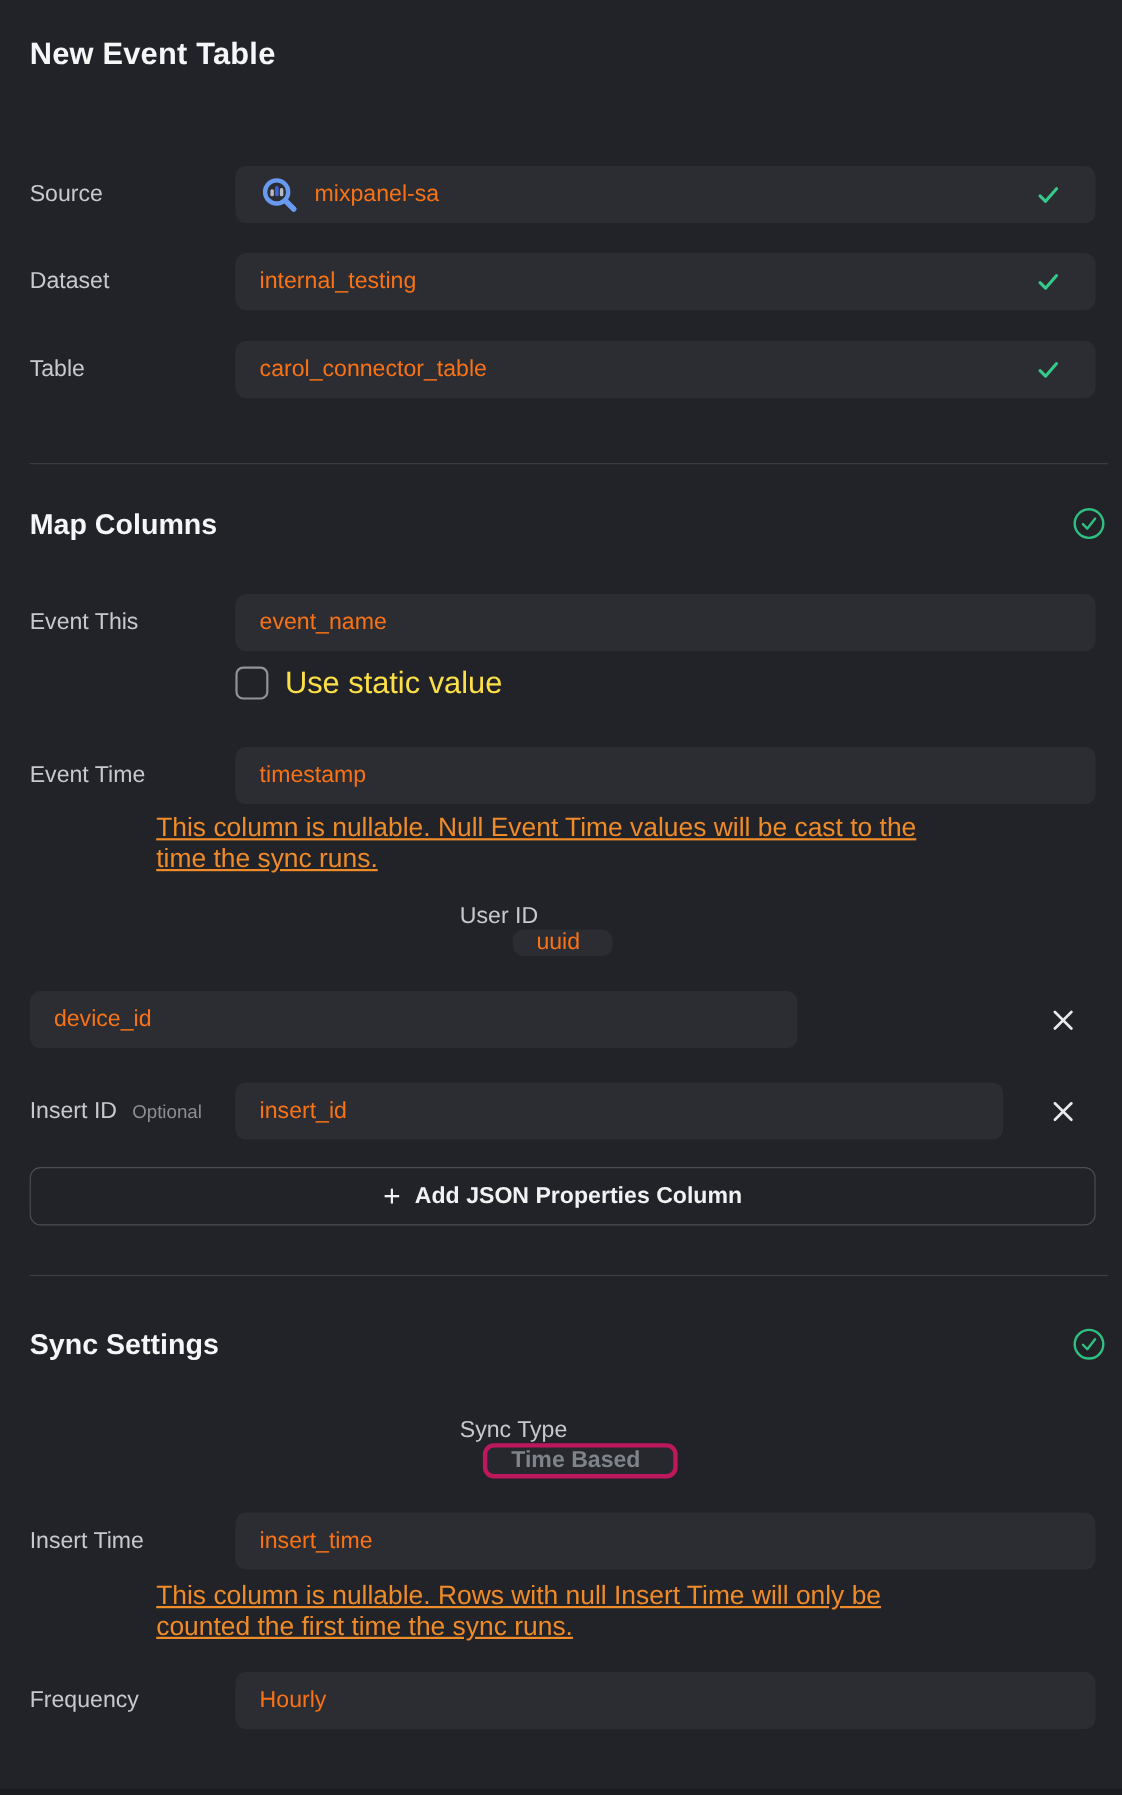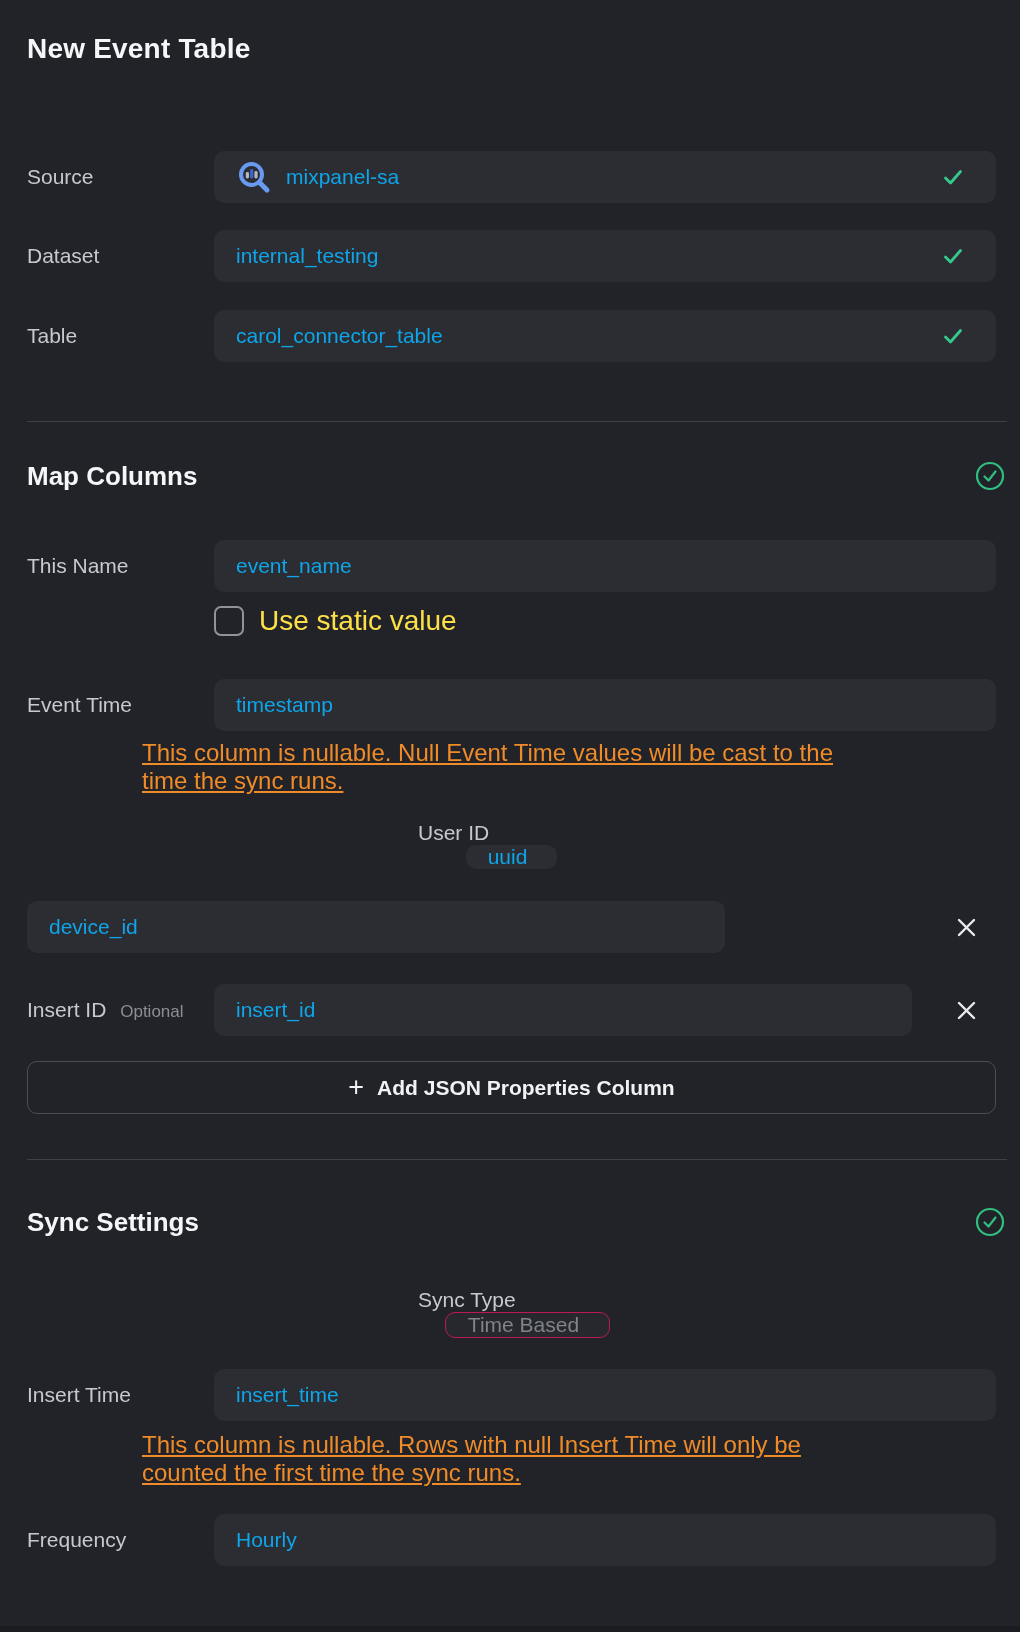--- a/index.html
+++ b/index.html
@@ -20,24 +20,24 @@
   h2 { margin:0; font-size:26px; line-height:32px; font-weight:700; color:#f5f6f7; }
 
   .row { display:flex; align-items:center; }
   .row-label { width:187px; flex-shrink:0; font-size:21px; color:#c7c9ce; }
   .row-label .sub { display:block; font-size:17px; color:#8b8e94; padding-left:11px; margin-top:7px; }
   .row-label .inline-opt { font-size:17px; color:#8b8e94; margin-left:8px; }
 
   .field {
     flex:1; height:52px; background:#2b2d33; border-radius:10px;
     display:flex; align-items:center; padding:0 30px 0 22px;
-    font-size:21px; font-weight:500; color:#0ea5e9;
+    font-size:21px; font-weight:500; color:#f97316;
   }
   .field.short { flex:0 0 698px; }
-  .field.disabled { background:#26282d; border:1px solid #be185d; color:#7f838a; font-weight:400;margin-left:32px; }
+  .field.disabled { background:#26282d; border:4px solid #be185d; color:#7f838a; font-weight:700;margin-left:32px; }
   .field .check { margin-left:auto; display:flex; }
   .src-icon { display:flex; margin-right:14px; }
 
   .x-btn {
     margin-left:auto; margin-right:15px; width:30px; height:30px;
     display:flex; align-items:center; justify-content:center;
     background:transparent; border:none; padding:0; cursor:pointer;
   }
 
   .divider { height:1px; background:#3e4046; margin-right:-11px; }
@@ -147,21 +147,21 @@
     <h2>Map Columns</h2>
     <span class="circle-check">
       <svg width="30" height="30" viewBox="0 0 30 30">
         <circle cx="15" cy="15" r="13" fill="none" stroke="#2fbf80" stroke-width="2.2"></circle>
         <polyline points="9.5,15.5 13.5,19.5 20.5,10.5" fill="none" stroke="#2fbf80" stroke-width="2.2" stroke-linecap="round" stroke-linejoin="round"></polyline>
       </svg>
     </span>
   </div>
 
   <div class="row m-eventname">
-    <div class="row-label">This Name</div>
+    <div class="row-label">Event This</div>
     <div class="field">
       <span>event_name</span>
     </div>
   </div>
 
   <div class="checkbox-row m-checkbox">
     <div class="checkbox"></div>
     <div class="checkbox-label">Use static value</div>
   </div>
 

